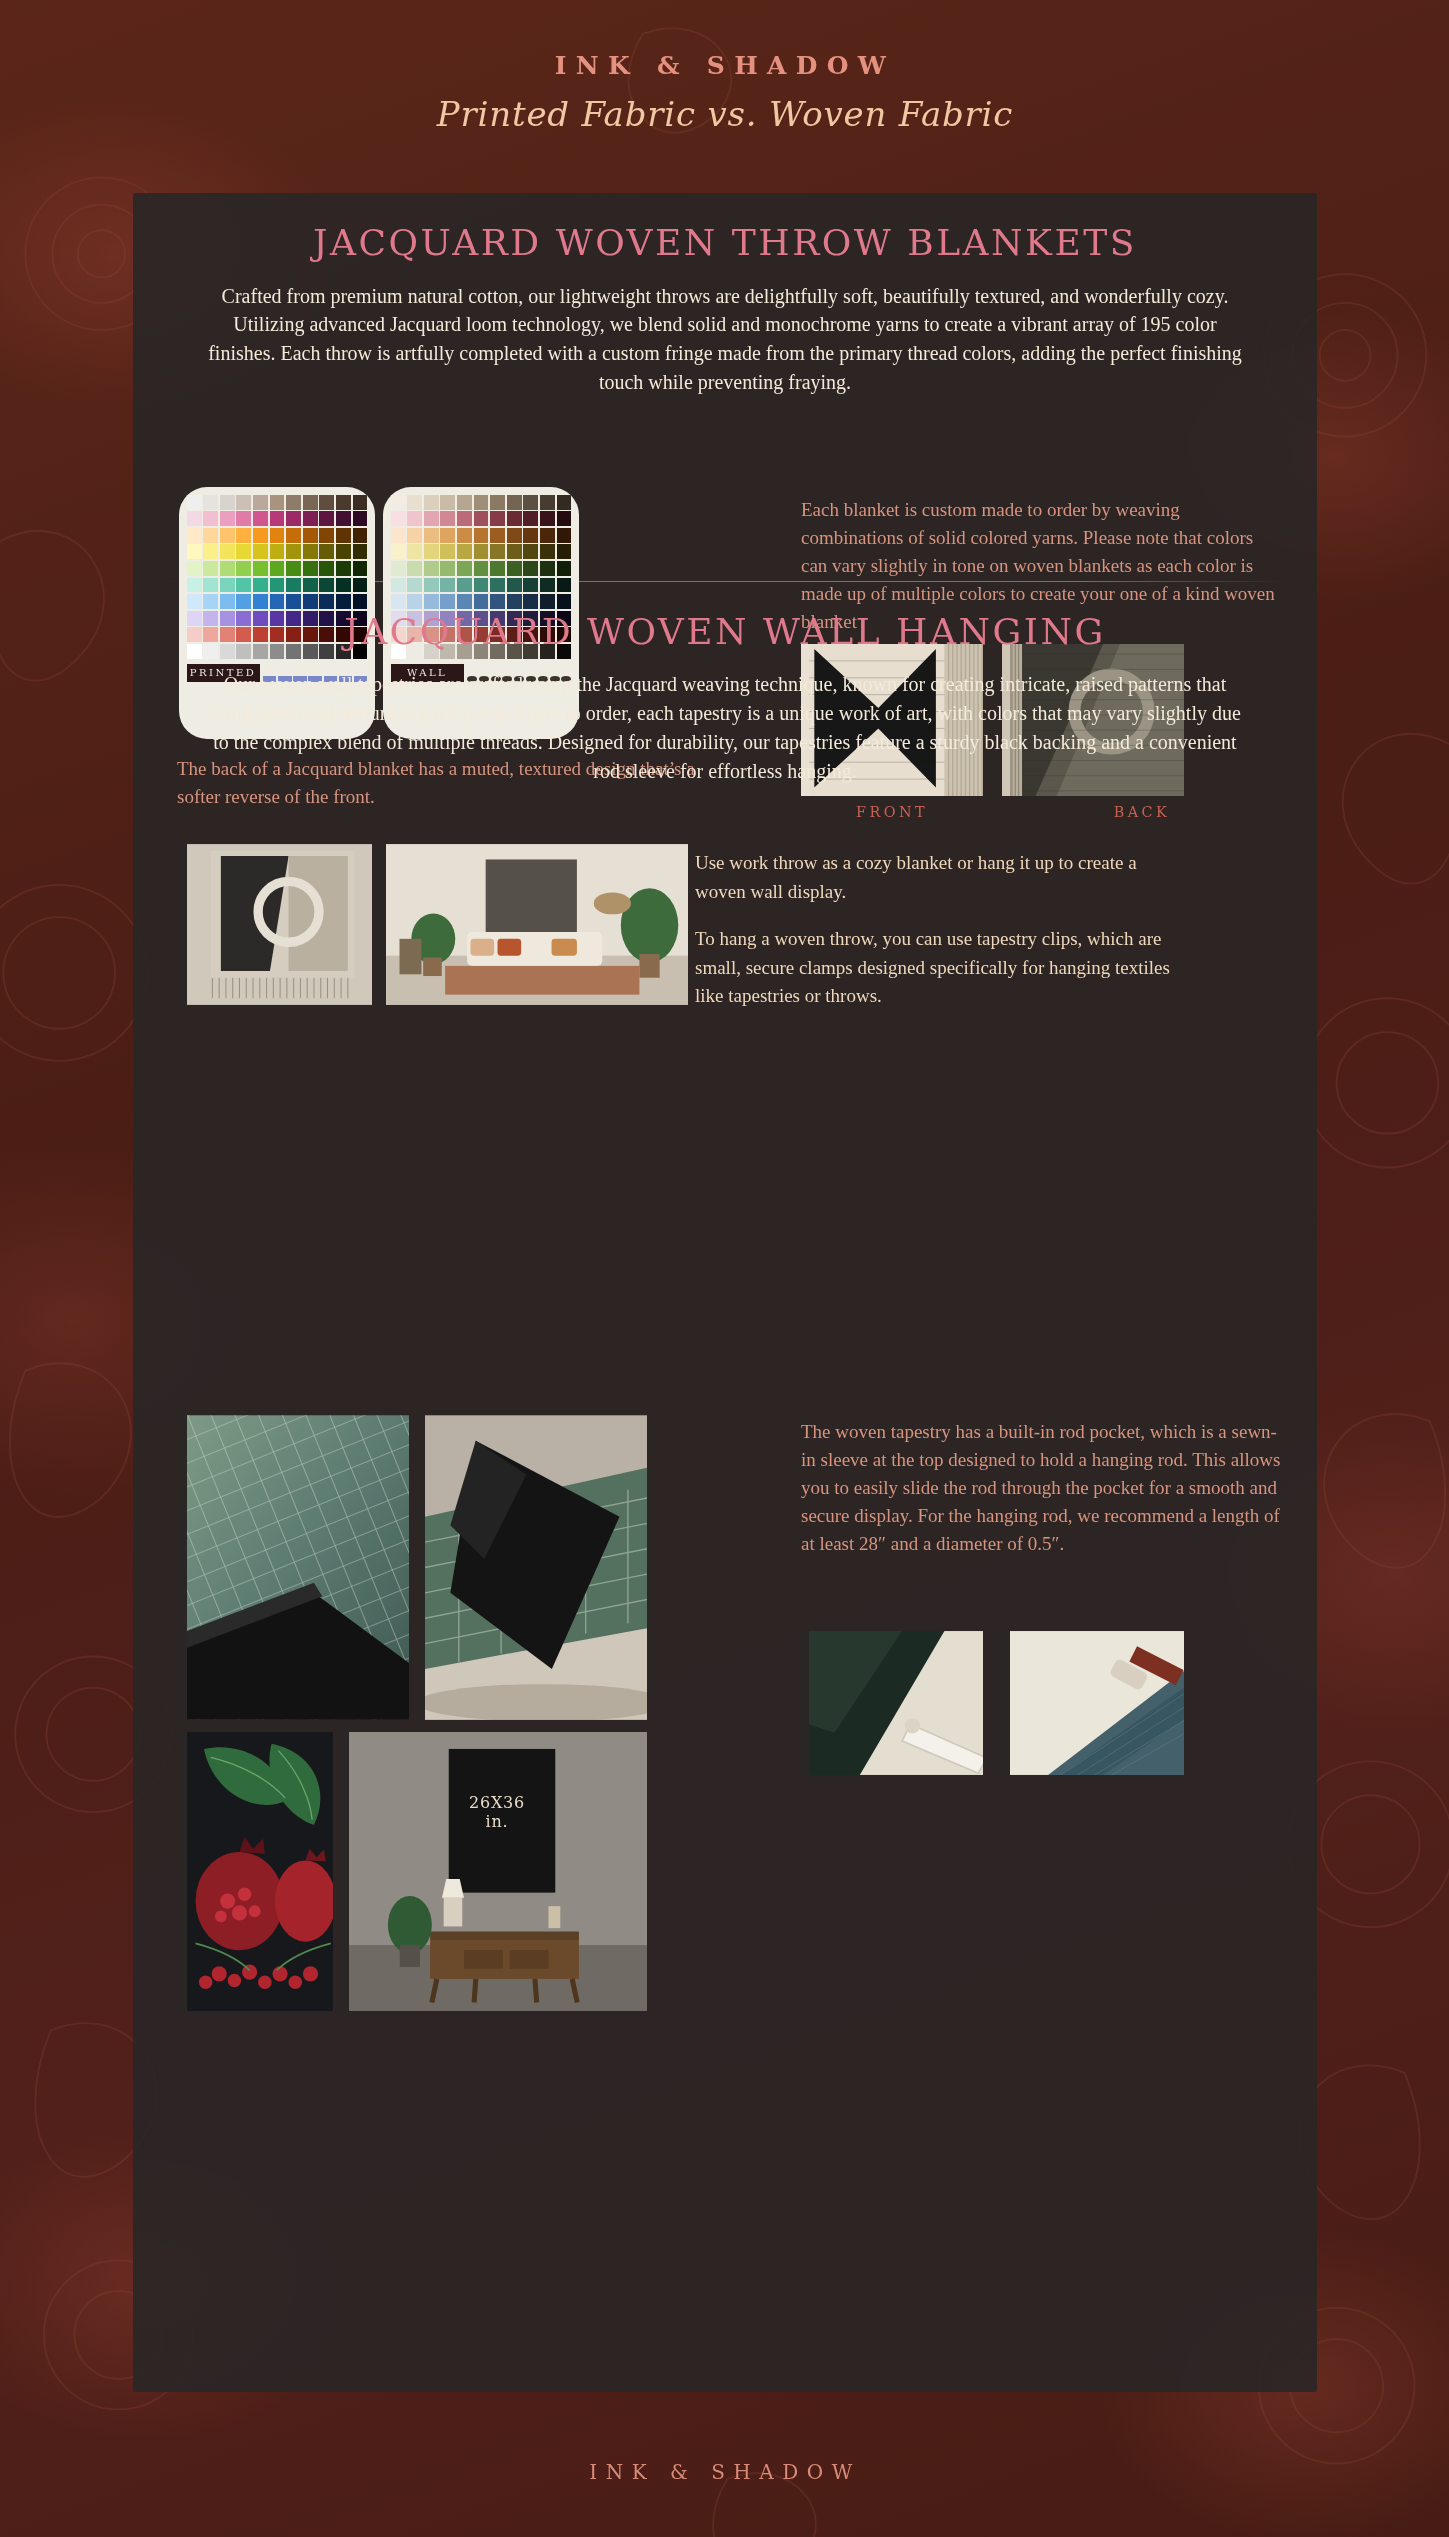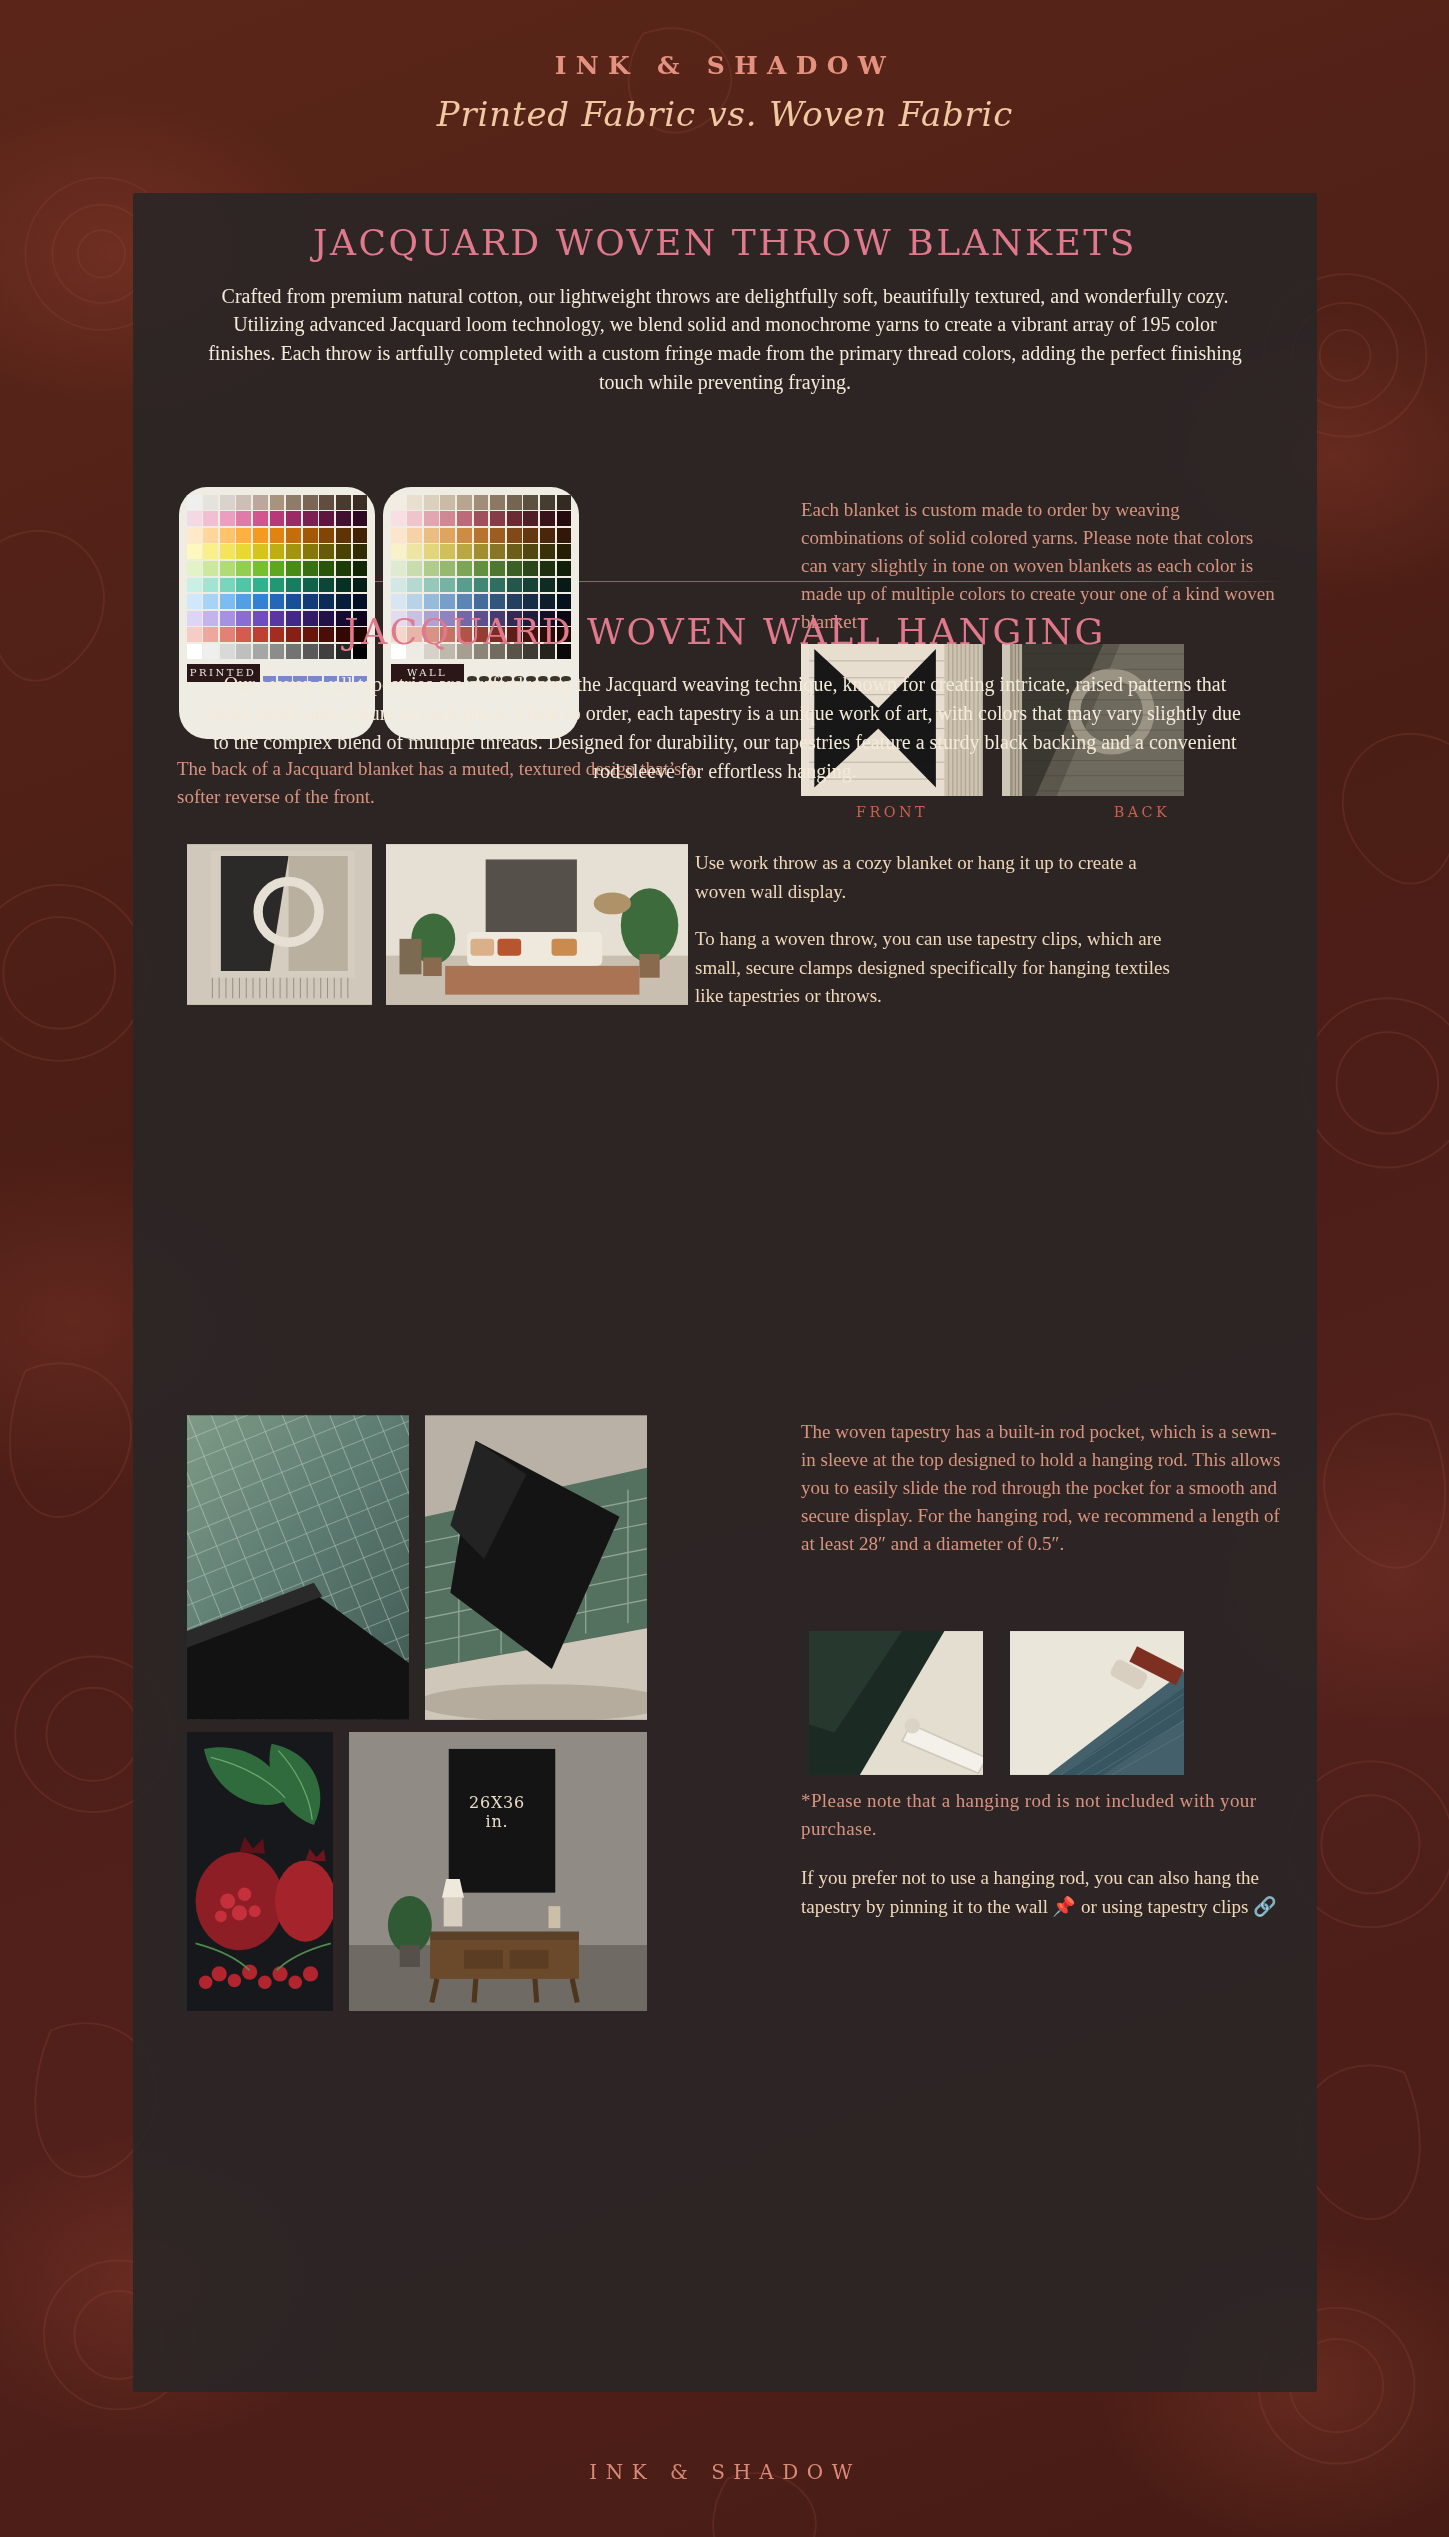--- a/index.html
+++ b/index.html
@@ -622,19 +622,17 @@
       </g>
       <rect x="236" y="206" width="14" height="26" fill="#cbbfa8"></rect>
       <g fill="#2f5a33">
         <ellipse cx="72" cy="228" rx="26" ry="34"></ellipse>
       </g>
       <rect x="60" y="252" width="24" height="26" fill="#555049"></rect>
     </svg>
     <div class="thumb-label" style="left:117px; top:61px; width:78px; text-align:center; font-size:16px; letter-spacing:0.8px;">26X36 in.</div>
   </div>
 
-  <div class="note-text" style="position:absolute; left:668px; top:1594px; width:482px; letter-spacing:0.4px;">*Please note that a hanging rod is not included with your purchase.</div>
-  <div class="note-cream" style="position:absolute; left:668px; top:1671px; width:486px;"> If you prefer not to use a hanging rod, you can also hang the tapestry by pinning it to the wall 📌 or using tapestry clips 🔗</div>
 
 </div>
 
 <div class="footer-brand">INK &amp; SHADOW</div>
 
 
 </body></html>

